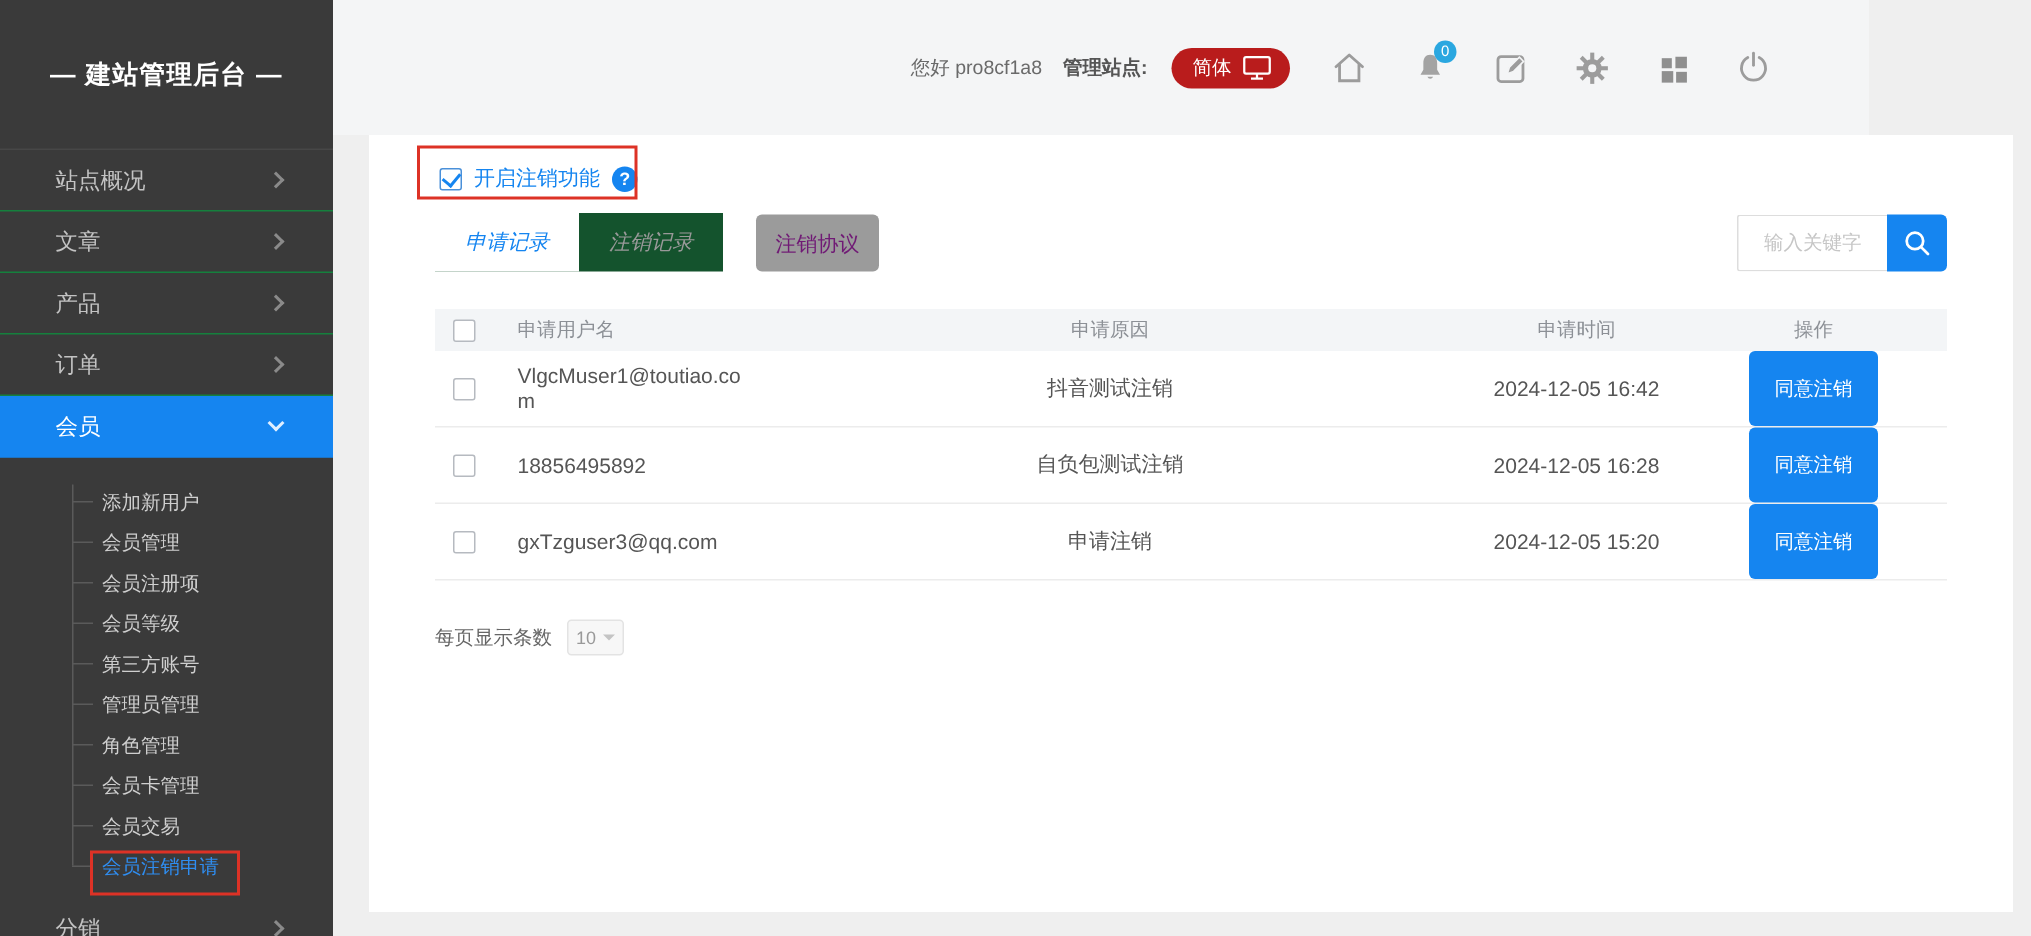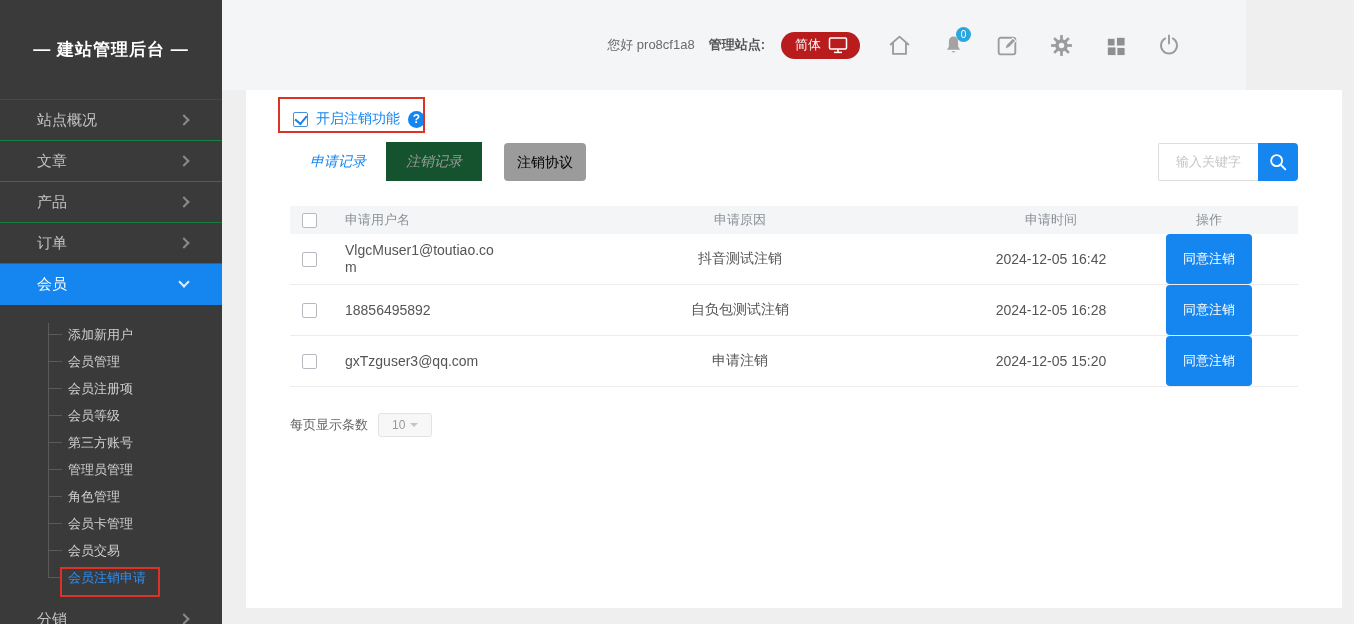--- a/index.html
+++ b/index.html
@@ -44,42 +44,42 @@
     border-right:2px solid #1585f0; border-bottom:2px solid #1585f0; transform:rotate(40deg); }
   .cbx.plain { border:1px solid #b6bac0; }
   .toggle-label { color:#1585f0; font-size:14px; }
   .help-dot { width:17px; height:17px; border-radius:50%; background:#1585f0; color:#fff; font-size:12px;
     font-weight:bold; display:flex; align-items:center; justify-content:center; cursor:pointer; }
   .tabs-row { display:flex; align-items:center; margin:12px 44px 0 44px; height:39px; }
   .tab-group { display:flex; background:#14532d;font-style:italic; }
   .tab { width:96px; height:39px; line-height:39px; text-align:center; font-size:14px; color:#999; cursor:pointer; }
   .tab.active { background:#fff; color:#1585f0; }
   .gray-btn { margin-left:22px; height:38px; line-height:38px; padding:0 13px; background:#9b9b9b;
-    color:#000000; font-size:14px; border:none; border-radius:4px; cursor:pointer; }
+    color:#701a75; font-size:14px; border:none; border-radius:4px; cursor:pointer; }
   .search-group { margin-left:auto; display:flex; }
   .search-input { width:100px; height:38px; border:1px solid #ddd; border-right:none; padding:0 17px;
     font-size:13px; color:#555; outline:none; border-radius:2px 0 0 2px; }
   .search-input::placeholder { color:#c6c6c6; }
   .search-btn { width:40px; height:38px; background:#1585f0; border:none; border-radius:0 4px 4px 0;
     cursor:pointer; display:flex; align-items:center; justify-content:center; }
   
   table.data { width:1008px; margin:25px 44px 0 44px; border-collapse:collapse; table-layout:fixed; }
   table.data thead td { background:#f3f5f7; height:28px; color:#8c9096; font-size:13px; }
   table.data tbody td { height:46px; border-bottom:1px solid #ececec; color:#555; font-size:14px; }
   td.c-check { padding-left:12px; }
   td.c-user { text-align:left; padding-left:7px; color:#5f6368; }
   .user-wrap { display:inline-block; max-width:152px; line-height:1.2; word-break:break-all; vertical-align:middle; }
   td.c-mid { text-align:center; }
   .ok-btn { background:#1585f0; color:#fff; border:none; border-radius:4px; font-size:13px;
     padding:16px 17px; cursor:pointer; }
   
   .pager { display:flex; align-items:center; margin:26px 44px 0 44px; gap:10px; }
   .pager-label { font-size:13px; color:#666; }
   .page-size { display:inline-flex; align-items:center; gap:5px; background:#f7f7f7;
-    border:1px solid #e3e3e3; border-radius:3px; padding:4px 13px; font-size:12px; color:#999; cursor:pointer; }
+    border:1px solid #e3e3e3; border-radius:3px; padding:4px 5px; font-size:12px; color:#999; cursor:pointer; }
   .tri { width:0; height:0; border-left:4px solid transparent; border-right:4px solid transparent;
     border-top:4px solid #c4c4c4; }
   
   .anno { position:absolute; border:2px solid #dd3226; z-index:5; pointer-events:none; }
 </style>
 </head>
 <body>
 
 <div class="sidebar">
   <div class="side-title">— 建站管理后台 —</div>

